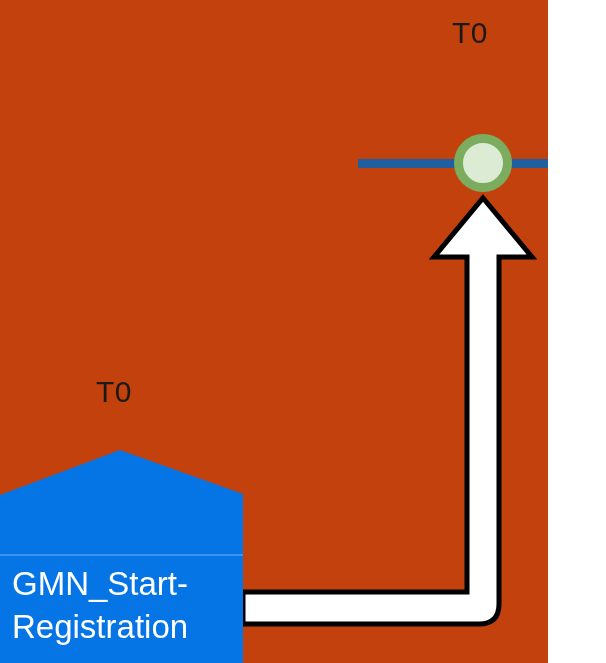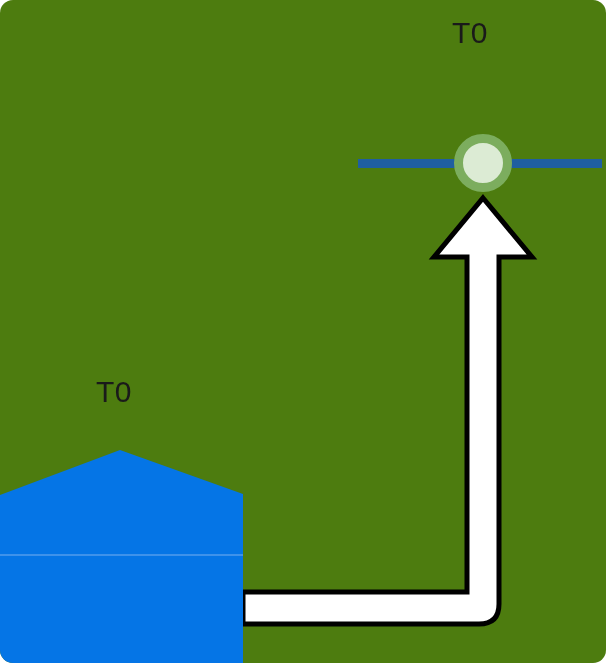--- a/index.html
+++ b/index.html
@@ -5,25 +5,24 @@
   html, body {
     margin: 0;
     padding: 0;
     background: #ffffff;
   }
   body {
     font-family: "Liberation Sans", sans-serif;
   }
   #canvas {
     position: relative;
-    width: 606px;
+    width: 548px;
     height: 663px;
-    background: #4d7c0f;
+    background: #c2410c;
     overflow: hidden;
-    border-radius: 13px;
   }
   #canvas svg {
     position: absolute;
     top: 0;
     left: 0;
   }
   .lbl {
     position: absolute;
     font-family: "Liberation Sans", sans-serif;
     color: #1a1a1a;
@@ -83,14 +82,15 @@
              L 0 495
              Z" fill="#0575E6"></path>
 
     <line x1="0" y1="555" x2="243" y2="555" stroke="#3E92EB" stroke-width="2"></line>
   </svg>
 
   <div class="lbl" id="label-top">T0</div>
 
   <div class="lbl" id="label-bottom">T0</div>
 
+  <div id="node-text">GMN_Start-Registration</div>
 
 </div>
 
 </body></html>

